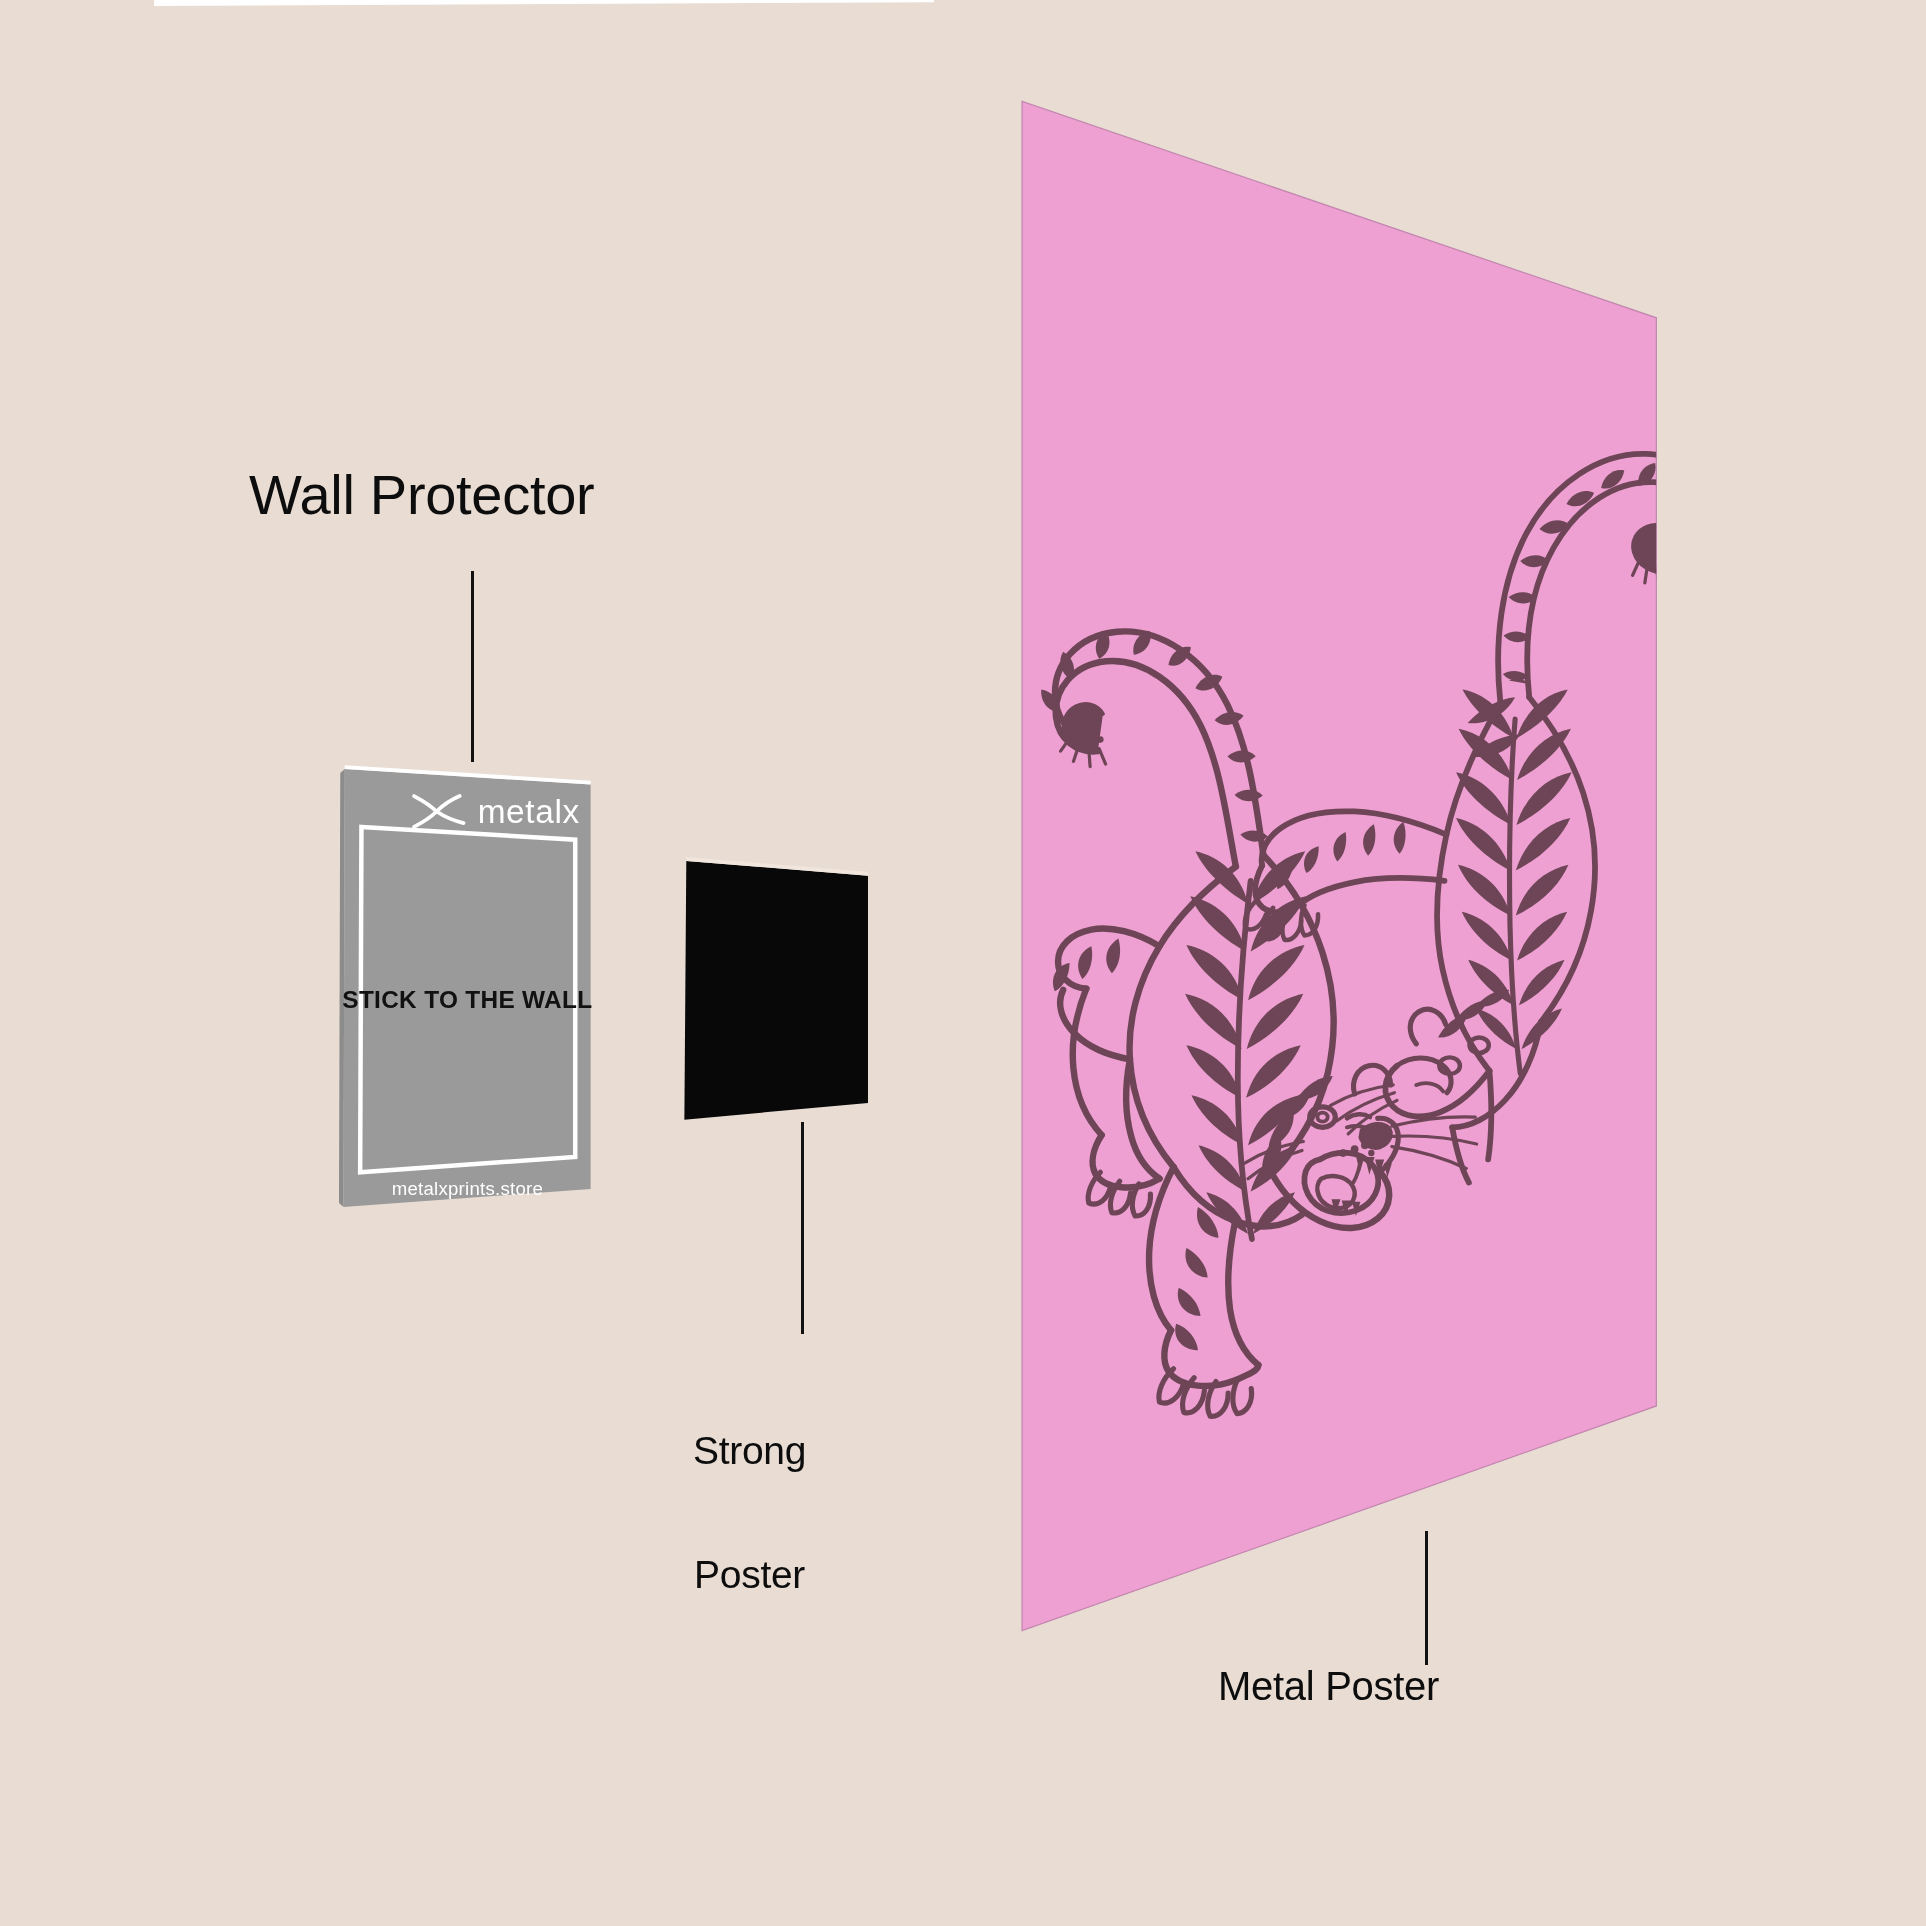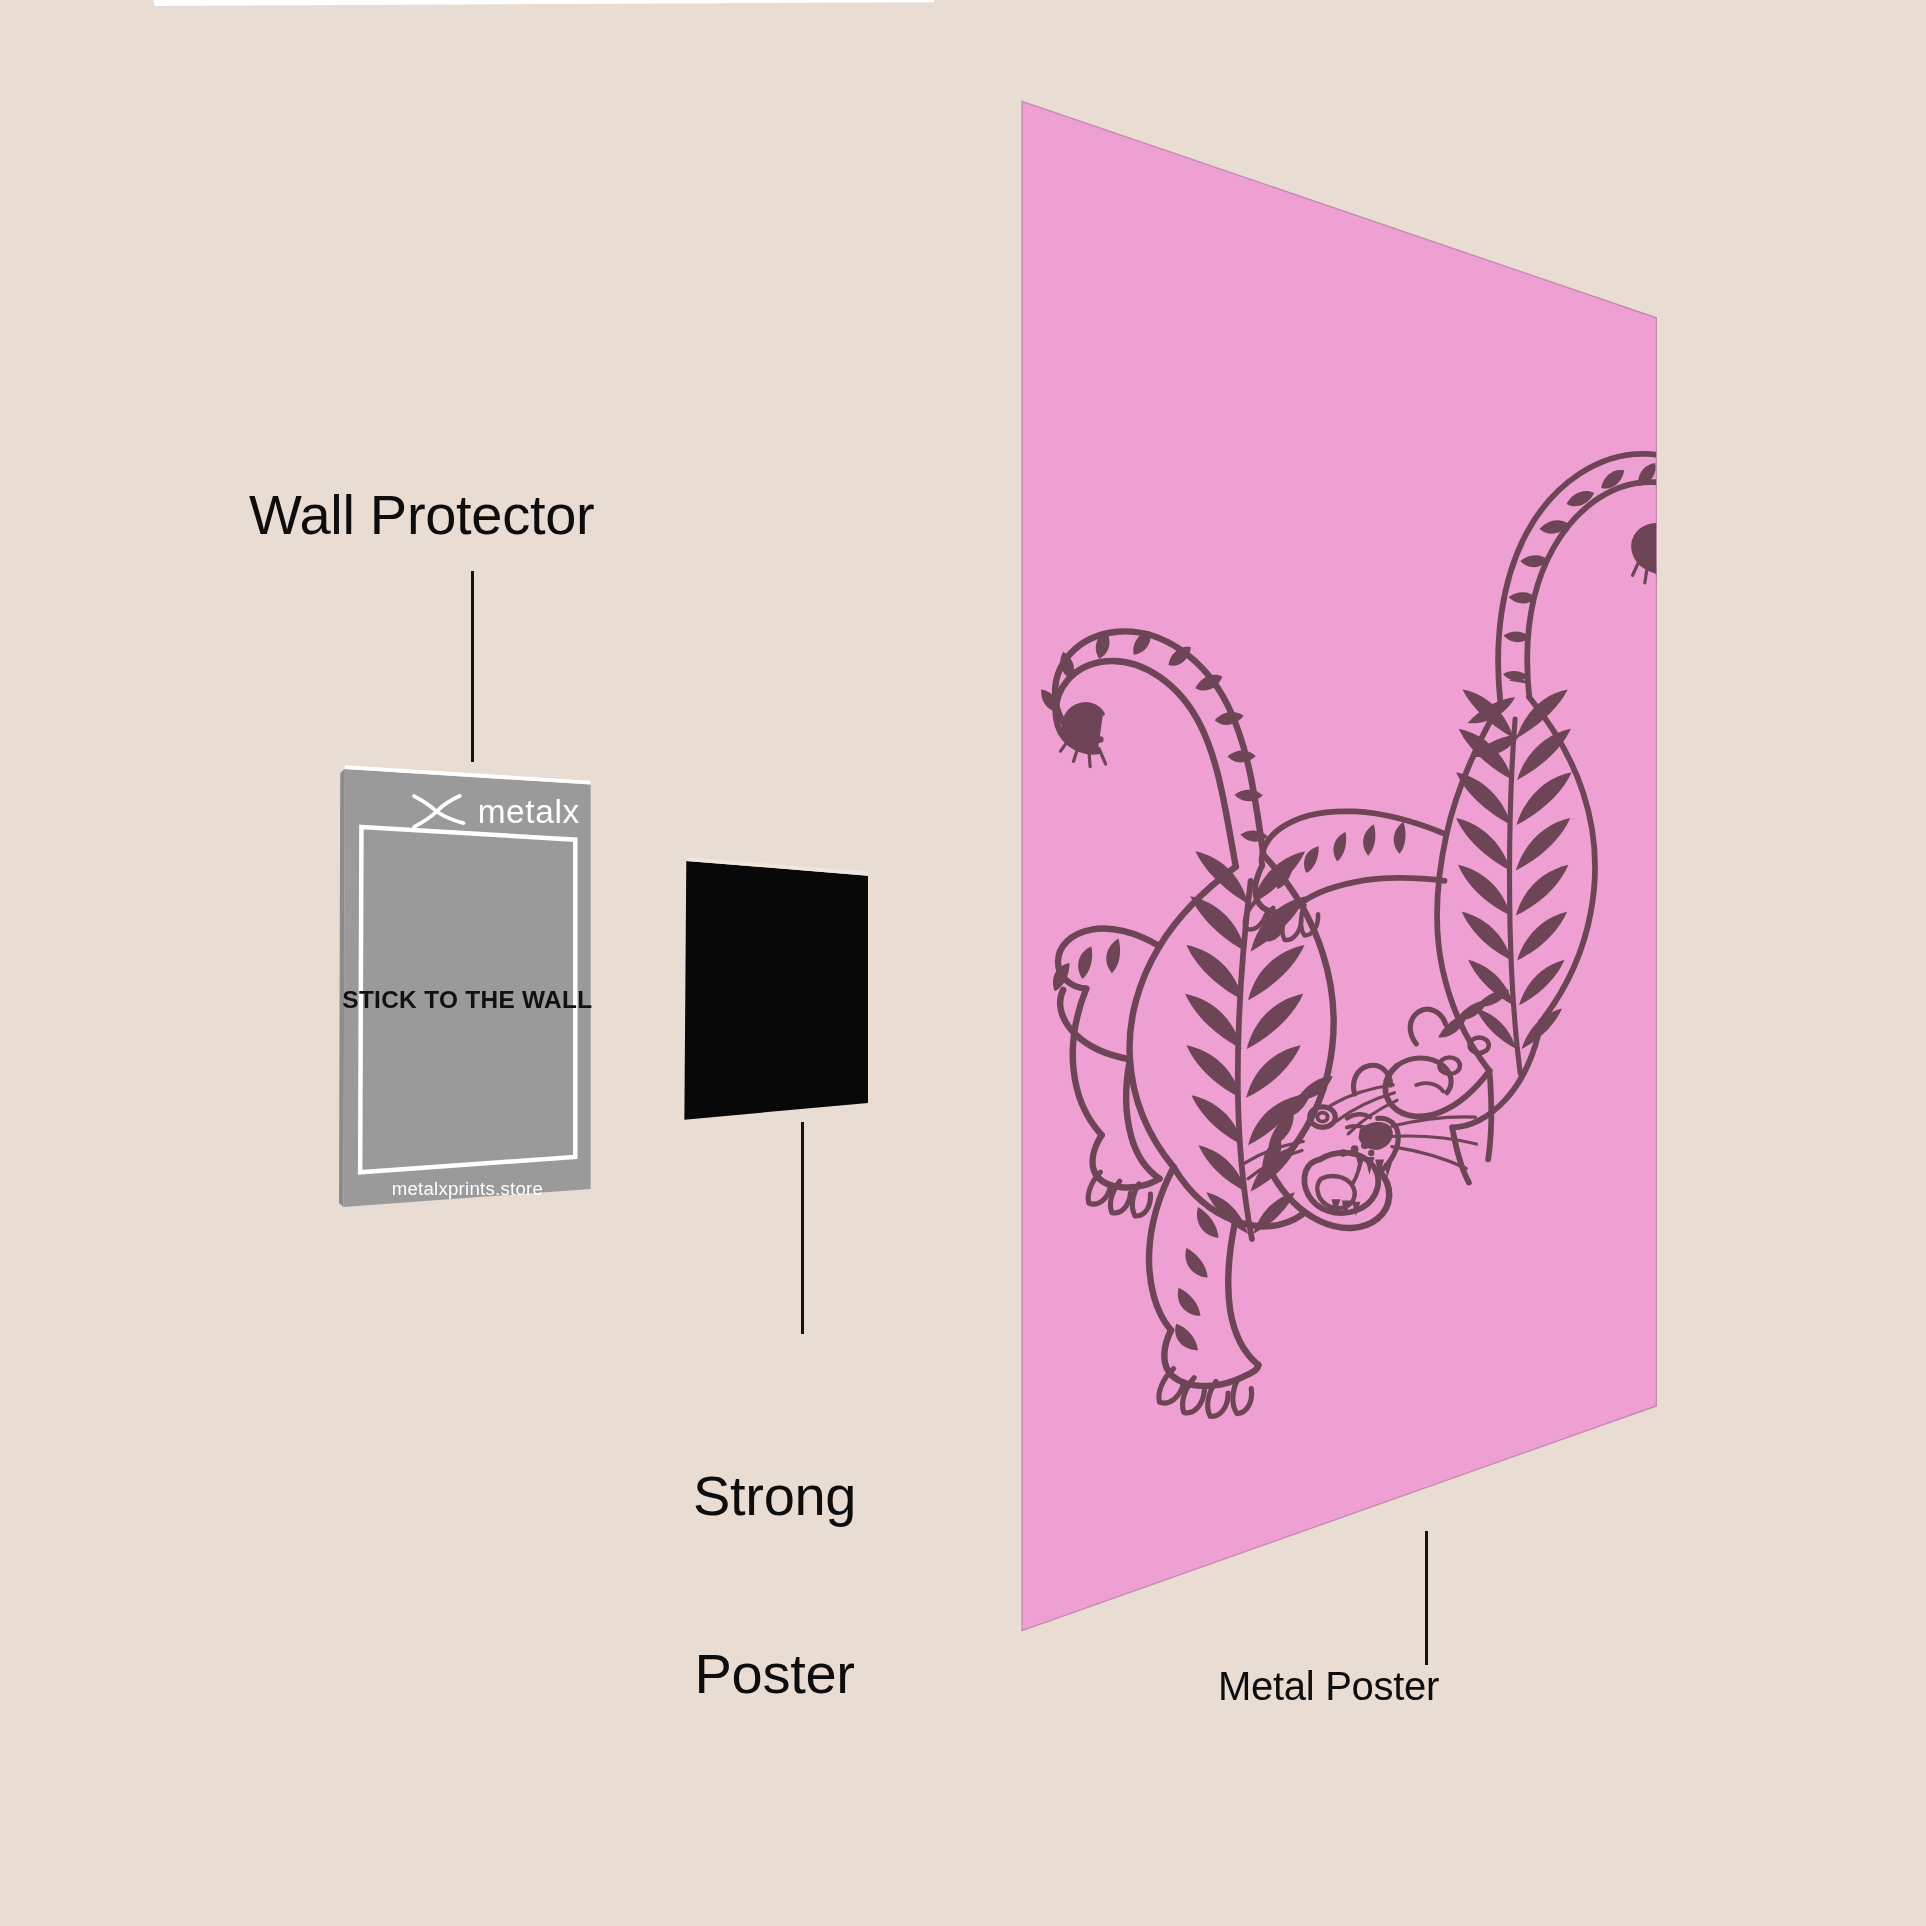--- a/index.html
+++ b/index.html
@@ -34,26 +34,25 @@
     color: #0D0D0D;
     font-weight: 400;
     letter-spacing: -0.3px;
     white-space: pre;
     line-height: 1.06;
   }
   #label-wall-protector {
     left: 249px;
     top: 465px;
     font-size: 56px;
-    margin-top: 20px;
   }
   #label-strong-magnet {
     left: 693px;
     top: 1347px;
-    font-size: 56px;
+    font-size: 39px;
     text-align: center;
   }
   #label-metal-poster {
     left: 1218px;
     top: 1665px;
     font-size: 40px;
   }
 
   
   .leader {

